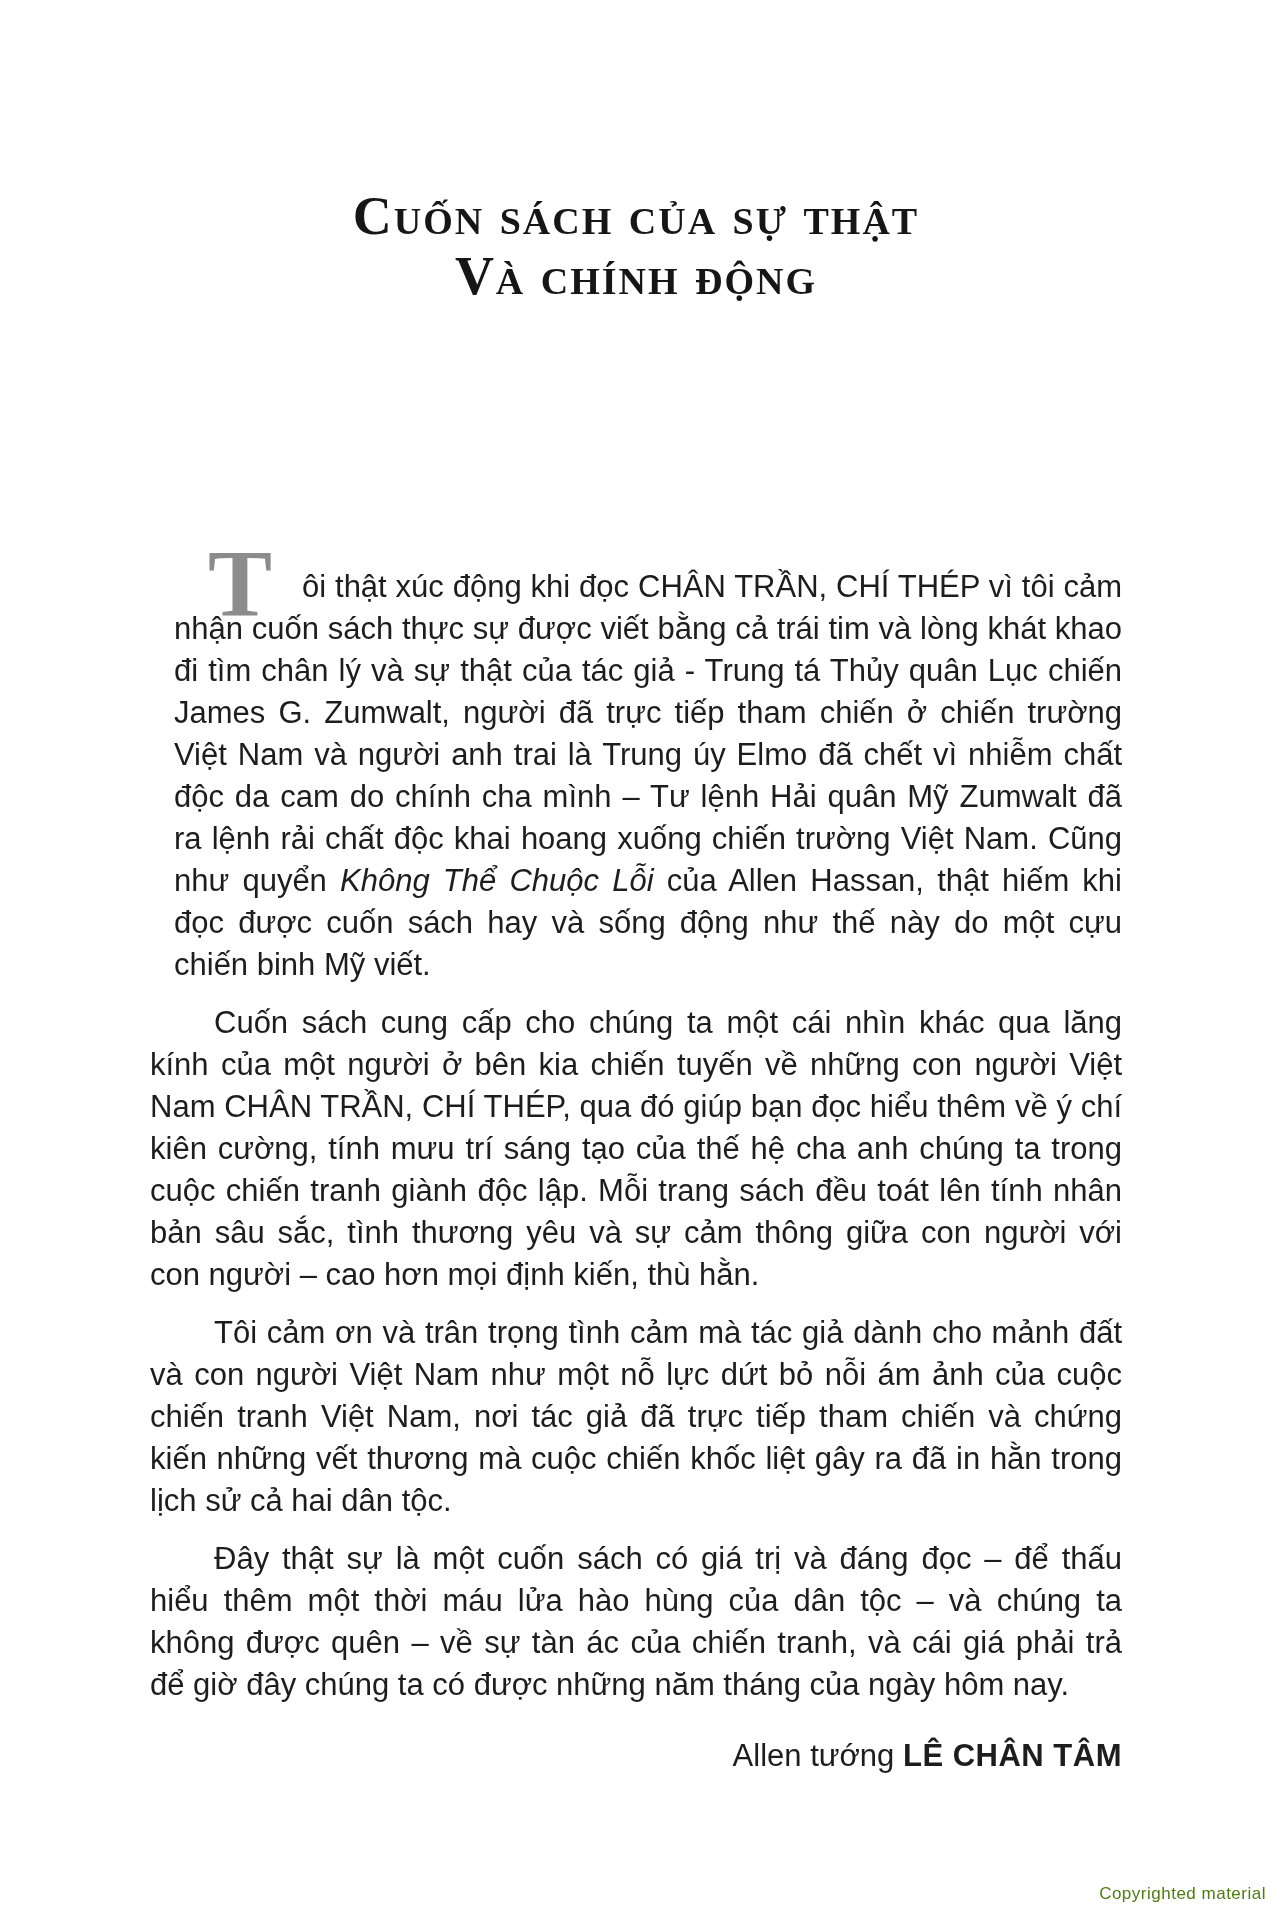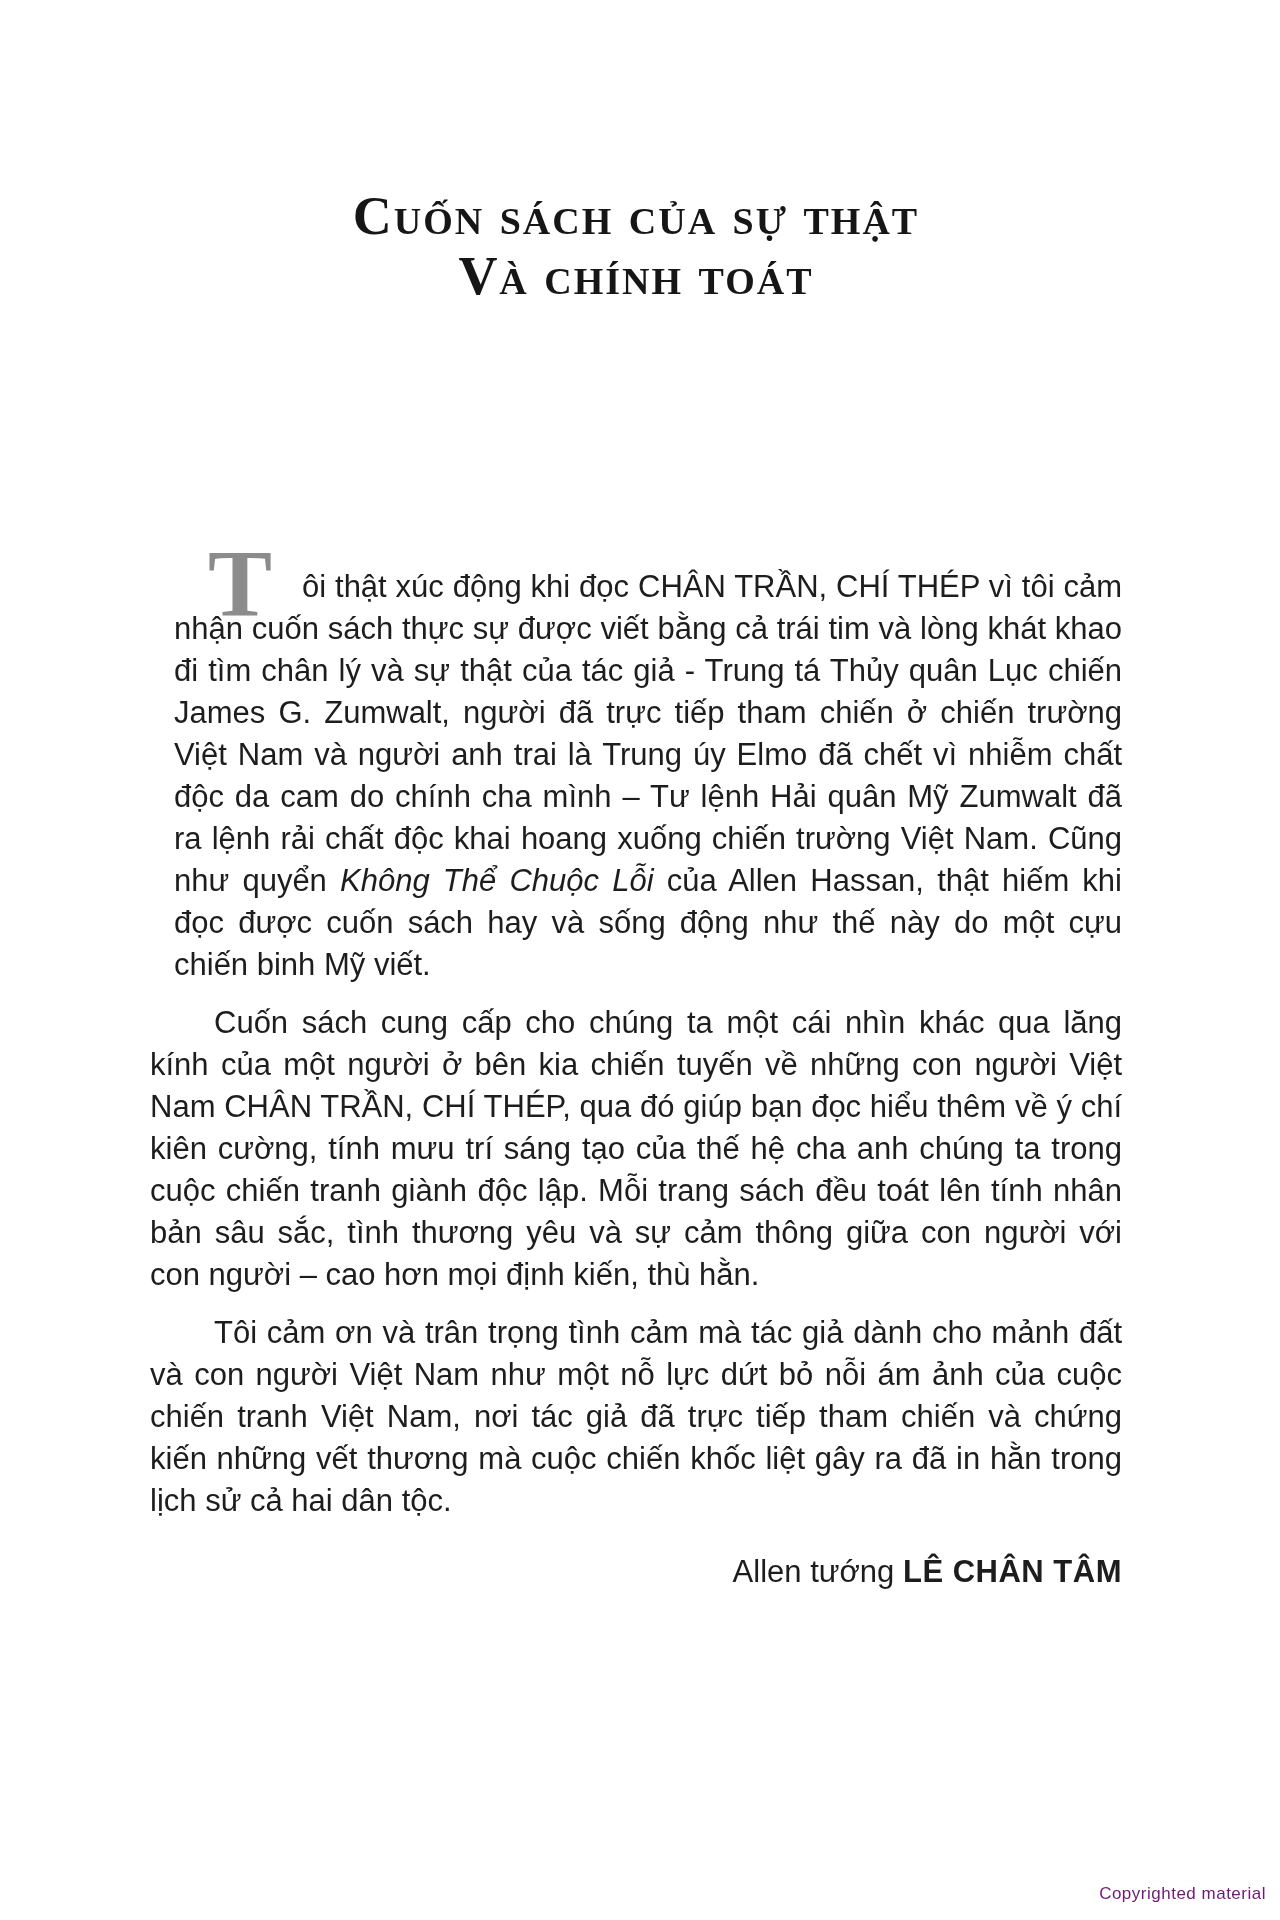--- a/index.html
+++ b/index.html
@@ -57,43 +57,44 @@
     font-size: 31px;
     line-height: 56px;
   }
   .sig-name { font-weight: bold; letter-spacing: 0.5px; }
   .sig-role { font-style: italic; }
   .watermark {
     position: absolute;
     right: 14px;
     bottom: 16px;
     font-size: 17px;
-    color: #701a75;
+    color: #4d7c0f;
     letter-spacing: 0.5px;
   }
 </style>
 </head>
 <body>
 
 <div class="page">
 
   <div class="title">
     <div class="title-line">Cuốn sách của sự thật</div>
-    <div class="title-line">Và chính toát</div>
+    <div class="title-line">Và chính động</div>
   </div>
 
   <div class="content">
     <span class="dropcap">T</span>
 
     <p class="para first"><span>ôi thật xúc động khi đọc CHÂN TRẦN, CHÍ THÉP vì tôi cảm nhận cuốn sách thực sự được viết bằng cả trái tim và lòng khát khao đi tìm chân lý và sự thật của tác giả - Trung tá Thủy quân Lục chiến James G. Zumwalt, người đã trực tiếp tham chiến ở chiến trường Việt Nam và người anh trai là Trung úy Elmo đã chết vì nhiễm chất độc da cam do chính cha mình – Tư lệnh Hải quân Mỹ Zumwalt đã ra lệnh rải chất độc khai hoang xuống chiến trường Việt Nam. Cũng như quyển </span><span class="italic">Không Thể Chuộc Lỗi</span><span> của Allen Hassan, thật hiếm khi đọc được cuốn sách hay và sống động như thế này do một cựu chiến binh Mỹ viết.</span></p>
 
     <p class="para">Cuốn sách cung cấp cho chúng ta một cái nhìn khác qua lăng kính của một người ở bên kia chiến tuyến về những con người Việt Nam CHÂN TRẦN, CHÍ THÉP, qua đó giúp bạn đọc hiểu thêm về ý chí kiên cường, tính mưu trí sáng tạo của thế hệ cha anh chúng ta trong cuộc chiến tranh giành độc lập. Mỗi trang sách đều toát lên tính nhân bản sâu sắc, tình thương yêu và sự cảm thông giữa con người với con người – cao hơn mọi định kiến, thù hằn.</p>
 
     <p class="para">Tôi cảm ơn và trân trọng tình cảm mà tác giả dành cho mảnh đất và con người Việt Nam như một nỗ lực dứt bỏ nỗi ám ảnh của cuộc chiến tranh Việt Nam, nơi tác giả đã trực tiếp tham chiến và chứng kiến những vết thương mà cuộc chiến khốc liệt gây ra đã in hằn trong lịch sử cả hai dân tộc.</p>
 
+    <p class="para">Đây thật sự là một cuốn sách có giá trị và đáng đọc – để thấu hiểu thêm một thời máu lửa hào hùng của dân tộc – và chúng ta không được quên – về sự tàn ác của chiến tranh, và cái giá phải trả để giờ đây chúng ta có được những năm tháng của ngày hôm nay.</p>
 
     <div class="signature">
       <div><span>Allen tướng </span><span class="sig-name">LÊ CHÂN TÂM</span></div>
     </div>
   </div>
 
   <div class="watermark">Copyrighted material</div>
 
 </div>
 

